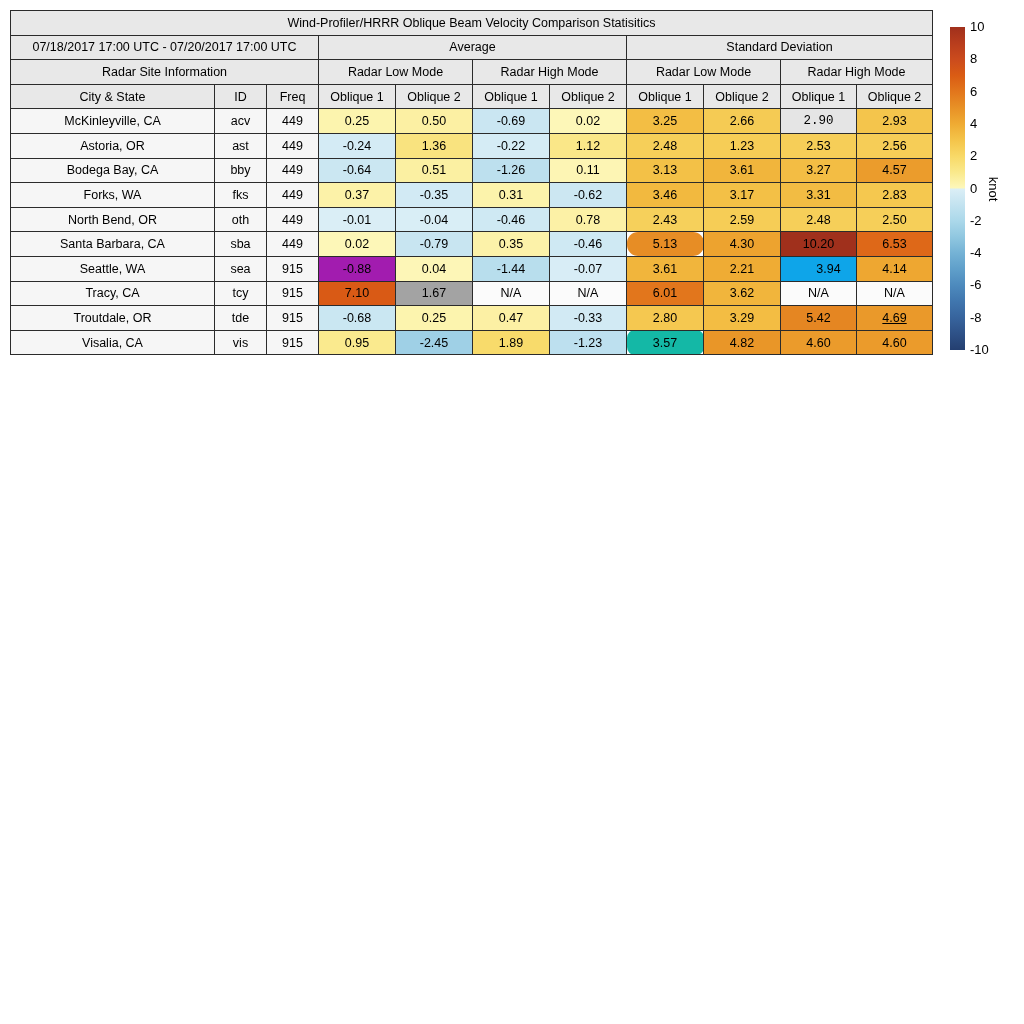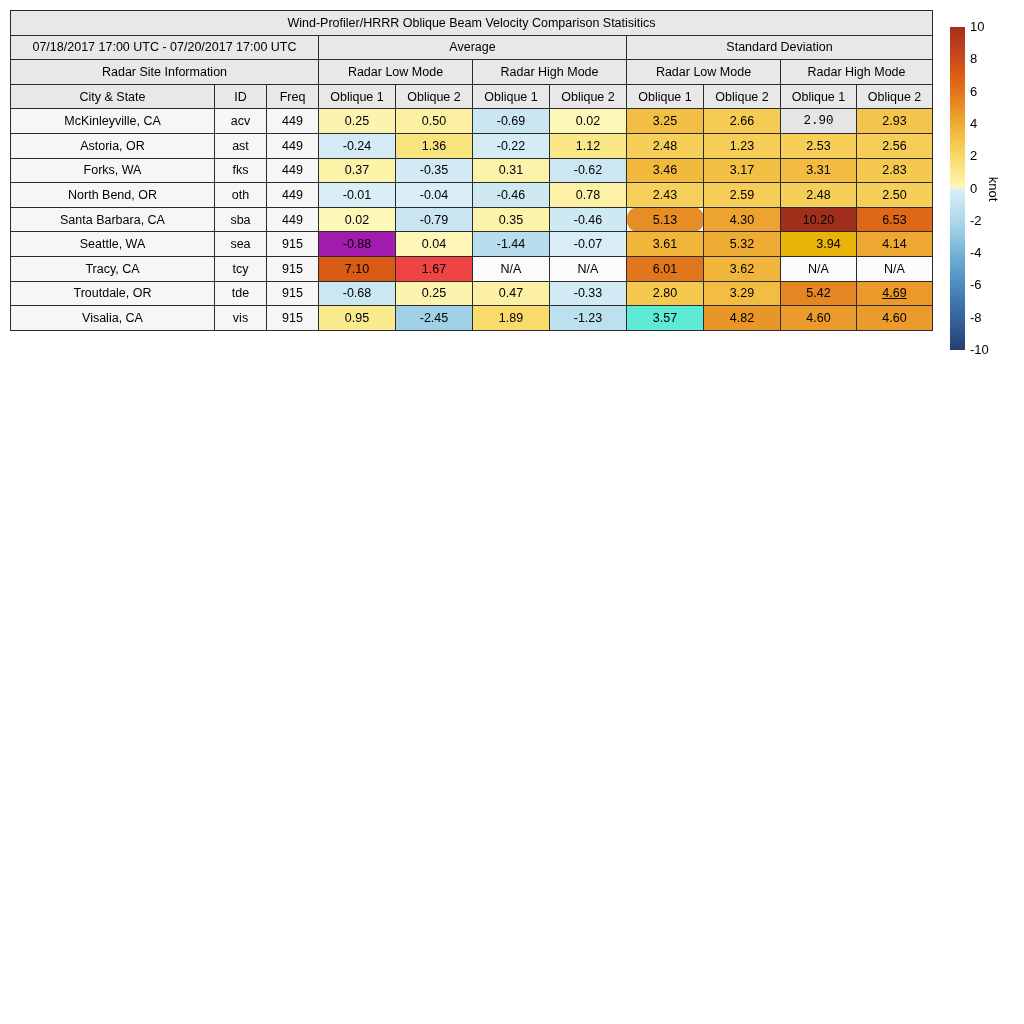--- a/index.html
+++ b/index.html
@@ -106,20 +106,33 @@
           <td style="background: rgb(212, 235, 245);">-0.24</td>
           <td style="background: rgb(249, 227, 127);">1.36</td>
           <td style="background: rgb(213, 236, 245);">-0.22</td>
           <td style="background: rgb(250, 231, 136);">1.12</td>
           <td style="background: rgb(246, 207, 89);">2.48</td>
           <td style="background: rgb(246, 205, 86);">1.23</td>
           <td style="background: rgb(246, 206, 88);">2.53</td>
           <td style="background: rgb(246, 205, 87);">2.56</td>
         </tr>
         <tr>
+          <td class="site">Bodega Bay, CA</td>
+          <td class="site">bby</td>
+          <td class="site">449</td>
+          <td style="background: rgb(203, 231, 242);">-0.64</td>
+          <td style="background: rgb(251, 240, 162);">0.51</td>
+          <td style="background: rgb(189, 224, 238);">-1.26</td>
+          <td style="background: rgb(253, 245, 180);">0.11</td>
+          <td style="background: rgb(243, 193, 71);">3.13</td>
+          <td style="background: rgb(241, 181, 60);">3.61</td>
+          <td style="background: rgb(243, 189, 68);">3.27</td>
+          <td style="background: rgb(235, 156, 44);">4.57</td>
+        </tr>
+        <tr>
           <td class="site">Forks, WA</td>
           <td class="site">fks</td>
           <td class="site">449</td>
           <td style="background: rgb(252, 242, 168);">0.37</td>
           <td style="background: rgb(210, 234, 244);">-0.35</td>
           <td style="background: rgb(252, 243, 171);">0.31</td>
           <td style="background: rgb(204, 231, 242);">-0.62</td>
           <td style="background: rgb(242, 185, 63);">3.46</td>
           <td style="background: rgb(243, 192, 70);">3.17</td>
           <td style="background: rgb(242, 188, 67);">3.31</td>
@@ -153,30 +166,30 @@
         </tr>
         <tr>
           <td class="site">Seattle, WA</td>
           <td class="site">sea</td>
           <td class="site">915</td>
           <td style="background: #a21caf;">-0.88</td>
           <td style="background: rgb(253, 246, 183);">0.04</td>
           <td style="background: rgb(184, 222, 237);">-1.44</td>
           <td style="background: rgb(216, 237, 246);">-0.07</td>
           <td style="background: rgb(241, 181, 60);">3.61</td>
-          <td style="background: rgb(239, 172, 52);">5.32</td>
-          <td style="background: #eab308; padding-left: 22px;">3.94</td>
+          <td style="background: rgb(239, 172, 52);">2.21</td>
+          <td style="background: #0ea5e9; padding-left: 22px;">3.94</td>
           <td style="background: rgb(238, 167, 49);">4.14</td>
         </tr>
         <tr>
           <td class="site">Tracy, CA</td>
           <td class="site">tcy</td>
           <td class="site">915</td>
           <td style="background: rgb(217, 90, 21);">7.10</td>
-          <td style="background: #ef4444;">1.67</td>
+          <td style="background: #a3a3a3;">1.67</td>
           <td style="background: rgb(251, 251, 251);">N/A</td>
           <td style="background: rgb(251, 251, 251);">N/A</td>
           <td style="background: rgb(226, 118, 28);">6.01</td>
           <td style="background: rgb(241, 181, 60);">3.62</td>
           <td style="background: rgb(251, 251, 251);">N/A</td>
           <td style="background: rgb(251, 251, 251);">N/A</td>
         </tr>
         <tr>
           <td class="site">Troutdale, OR</td>
           <td class="site">tde</td>
@@ -191,21 +204,21 @@
           <td style="background: rgb(234, 153, 42); text-decoration: underline;">4.69</td>
         </tr>
         <tr>
           <td class="site">Visalia, CA</td>
           <td class="site">vis</td>
           <td class="site">915</td>
           <td style="background: rgb(250, 234, 142);">0.95</td>
           <td style="background: rgb(159, 208, 230);">-2.45</td>
           <td style="background: rgb(248, 219, 107);">1.89</td>
           <td style="background: rgb(189, 224, 239);">-1.23</td>
-          <td style="background: #5eead4;">3.57</td>
+          <td style="background: #14b8a6; border-radius: 8px;">3.57</td>
           <td style="background: rgb(233, 150, 40);">4.82</td>
           <td style="background: rgb(235, 155, 43);">4.60</td>
           <td style="background: rgb(235, 155, 43);">4.60</td>
         </tr>
       </tbody>
   </table>
 
   <div class="colorbar-wrap">
     <div class="colorbar-bar" id="cb-bar" style="background: linear-gradient(rgb(160, 48, 28) 0%, rgb(184, 61, 29) 5%, rgb(203, 75, 29) 10%, rgb(218, 92, 20) 15%, rgb(226, 118, 28) 20%, rgb(232, 145, 38) 25%, rgb(239, 171, 51) 30%, rgb(244, 196, 74) 35%, rgb(248, 217, 103) 40%, rgb(250, 233, 140) 45%, rgb(253, 247, 185) 49.7%, rgb(218, 238, 246) 50.3%, rgb(195, 227, 240) 55%, rgb(171, 216, 234) 60%, rgb(144, 199, 224) 65%, rgb(116, 178, 213) 70%, rgb(95, 159, 202) 75%, rgb(77, 138, 189) 80%, rgb(64, 118, 174) 85%, rgb(55, 100, 157) 90%, rgb(46, 81, 135) 95%, rgb(36, 63, 112) 100%);"></div>
     <div id="cb-ticks">

